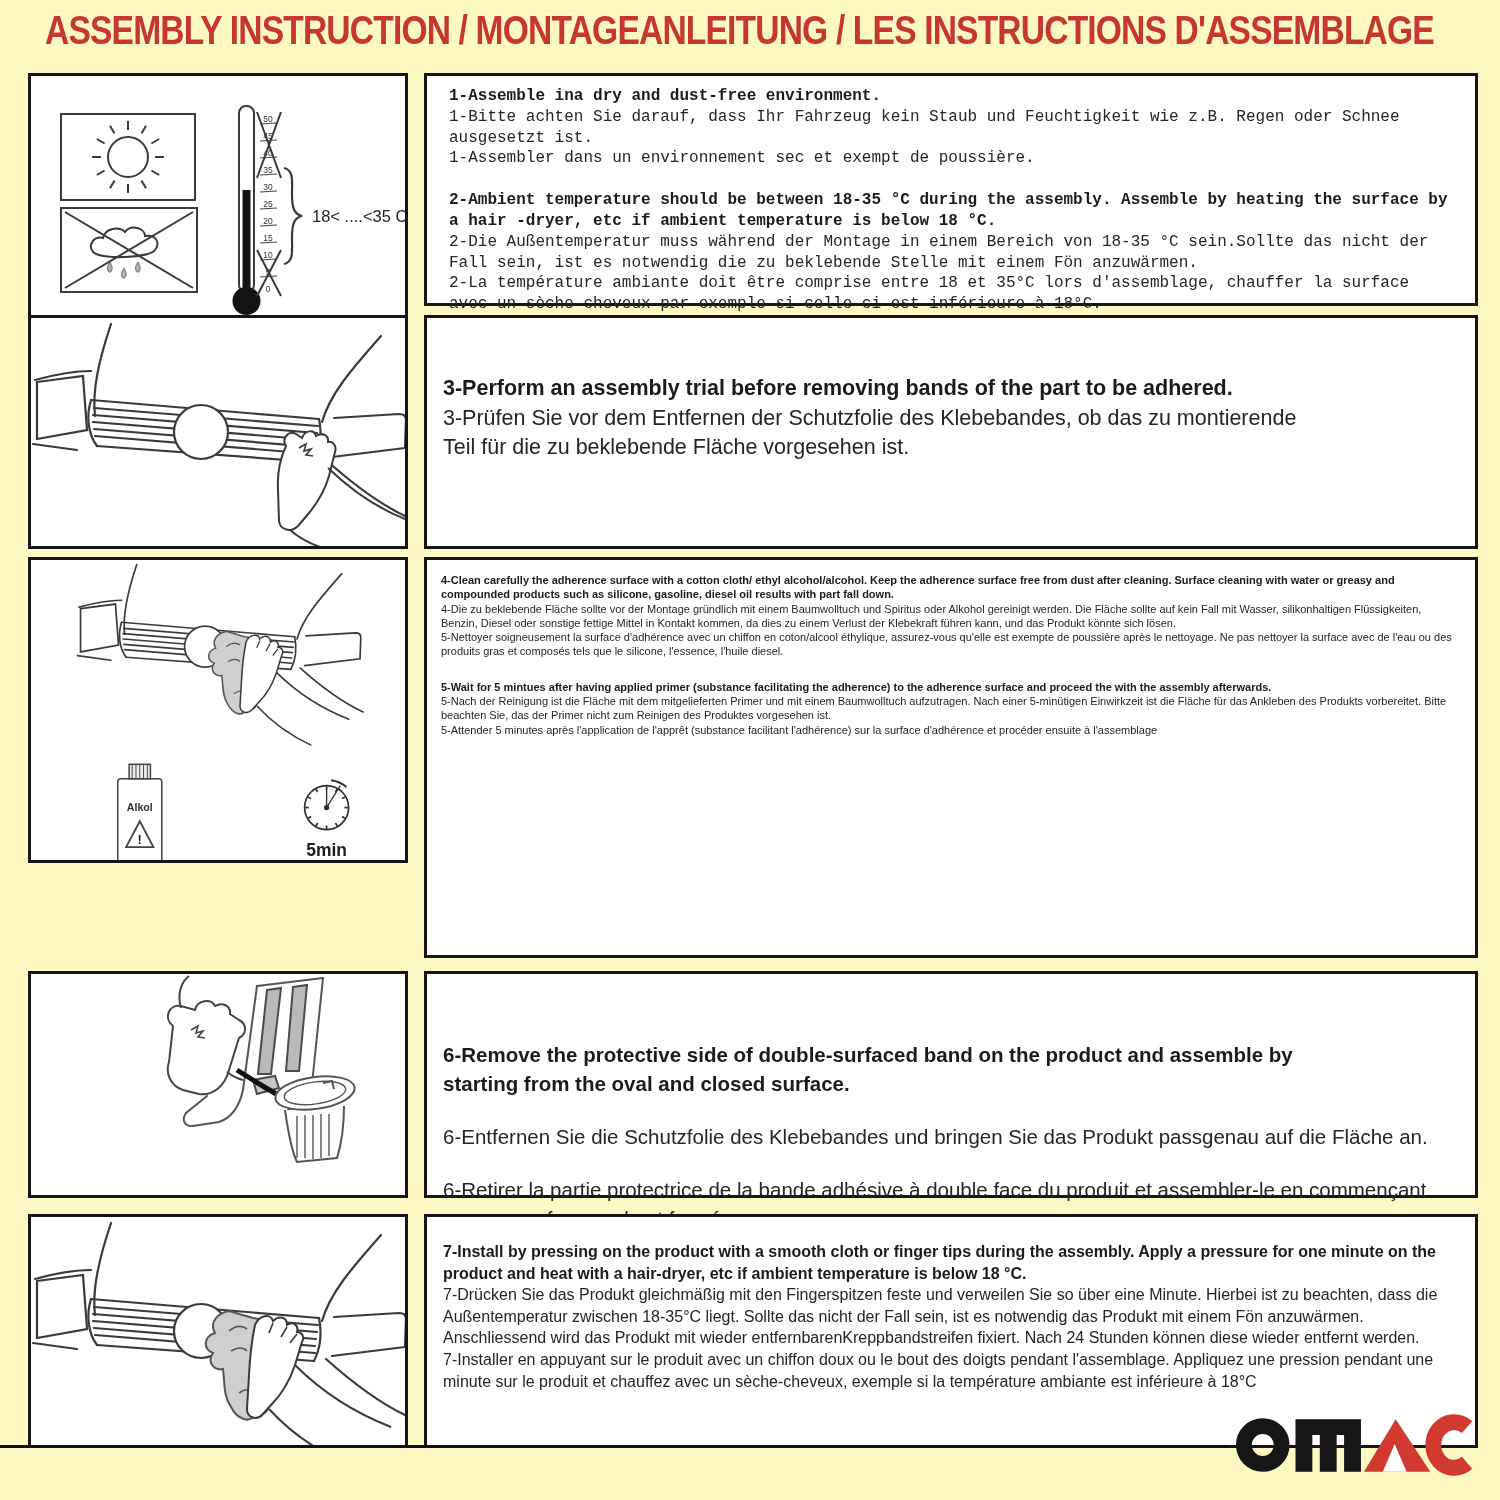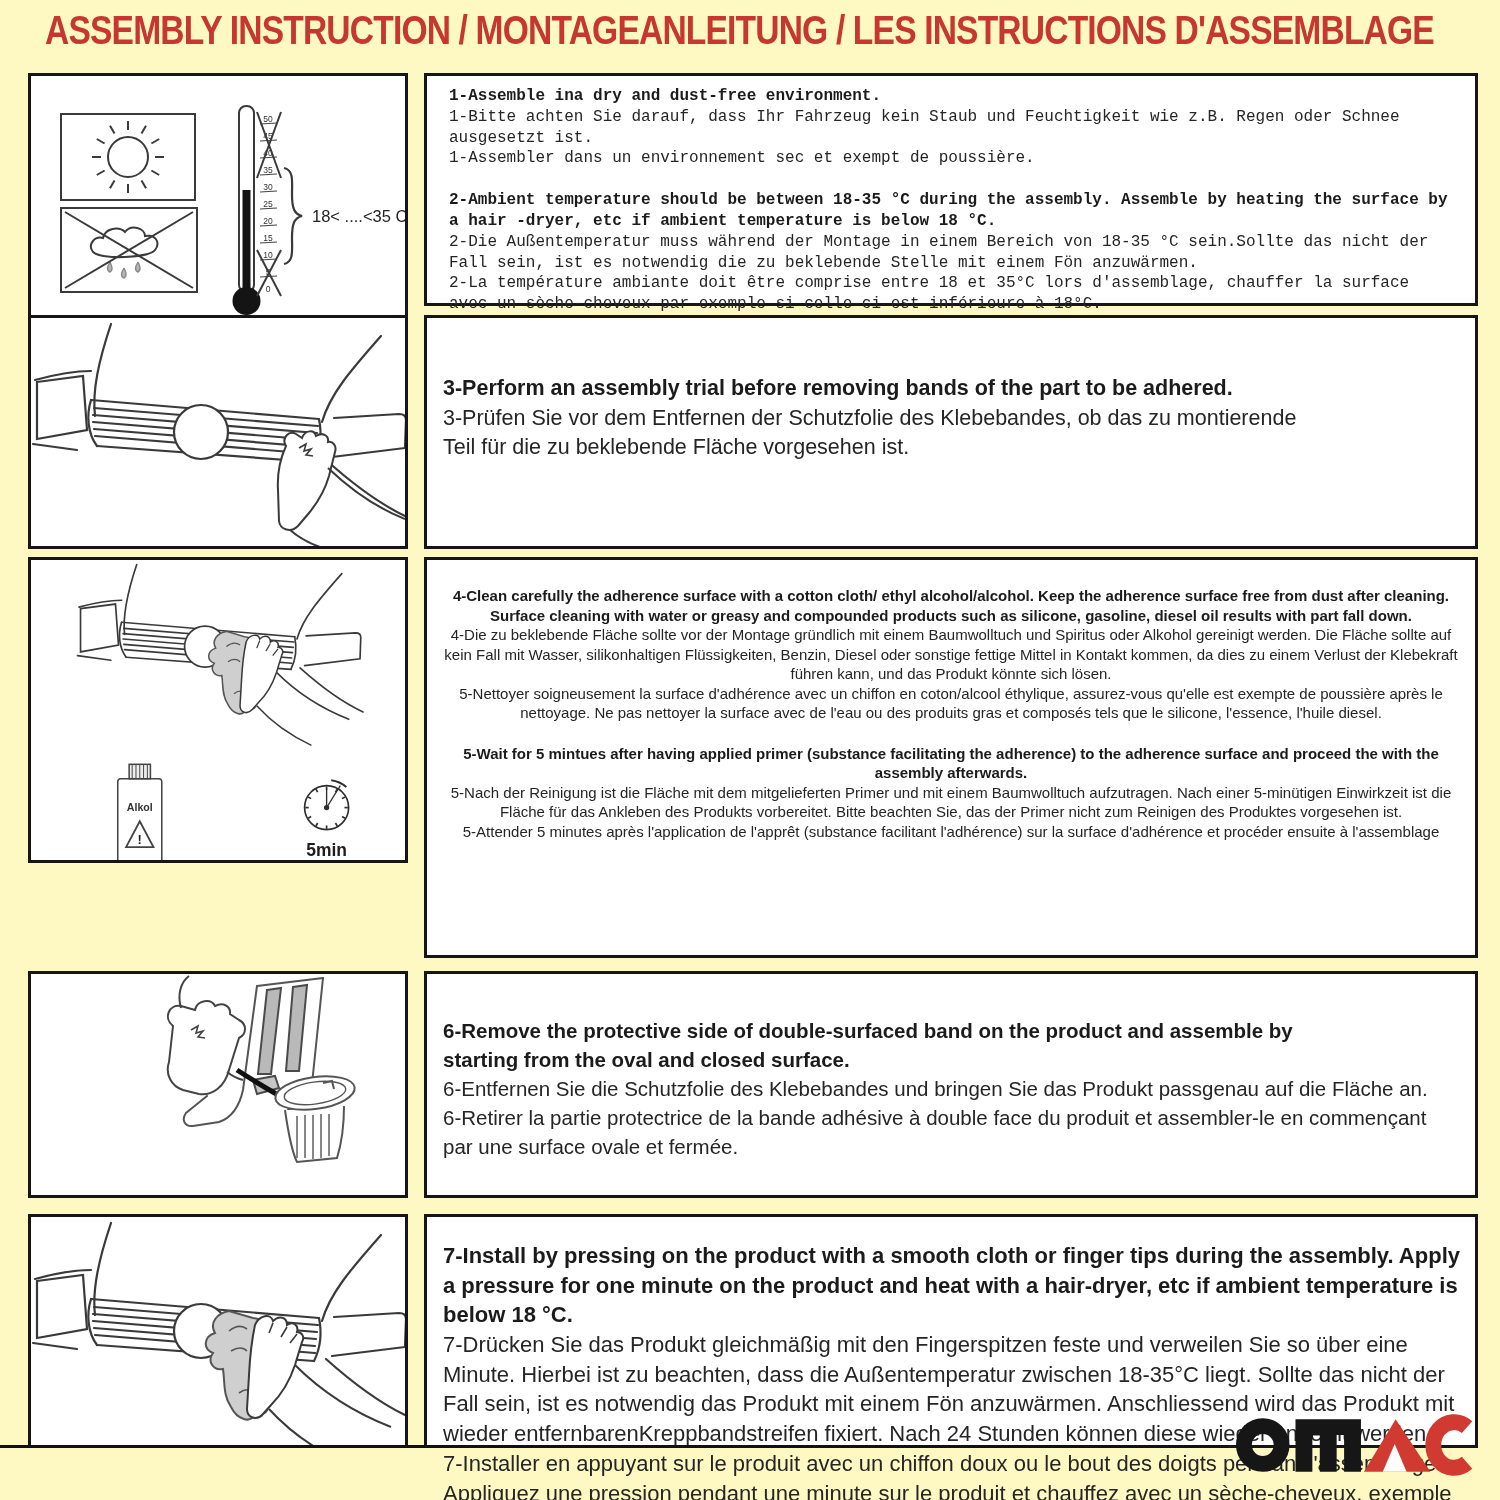--- a/index.html
+++ b/index.html
@@ -8,26 +8,26 @@
   .title{position:absolute;left:45px;top:8px;margin:0;font-size:40px;font-weight:bold;
          color:#c63732;letter-spacing:-1px;white-space:nowrap;
          transform:scaleX(.84);transform-origin:0 50%;}
   .box{position:absolute;border:3px solid #161616;box-sizing:border-box;background:#fff;}
   .illus svg{display:block;width:100%;height:100%;}
   .textbox{box-sizing:border-box;}
   .textbox p{margin:0;}
   .b{font-weight:bold;color:#1b1b1b;}
   .gap{margin-top:21px !important;}
   .t16{font-size:16px;line-height:1.30;padding:10px 22px;font-family:Liberation Mono, monospace;}
-  .t155{font-size:15px;line-height:1.30;padding:26px 14px;text-align:center;}
+  .t155{font-size:11px;line-height:1.30;padding:13px 14px;}
   .t22{font-size:21.5px;line-height:1.38;padding:56px 14px 8px 16px;}
   .t21{font-size:20.5px;line-height:1.42;padding:42px 14px 0 16px;}
-  .t165{font-size:22px;line-height:1.35;padding:24px 14px 0 16px;}
+  .t165{font-size:16px;line-height:1.35;padding:24px 14px 0 16px;}
   .mw840 p{max-width:860px;}
-  .mw1000 p{max-width:1005px;}
+  .mw1000 p{max-width:1005px;margin-top:24px;}
   .rule{position:absolute;left:0;top:1445px;width:1228px;height:3px;background:#111;}
   .logo{position:absolute;left:1234px;top:1412px;width:244px;height:66px;}
   .sr{position:absolute;width:1px;height:1px;overflow:hidden;clip:rect(0 0 0 0);}
   text{font-family:"Liberation Sans",sans-serif;}
 </style>
 </head>
 <body>
 
 <div class="page">
 

